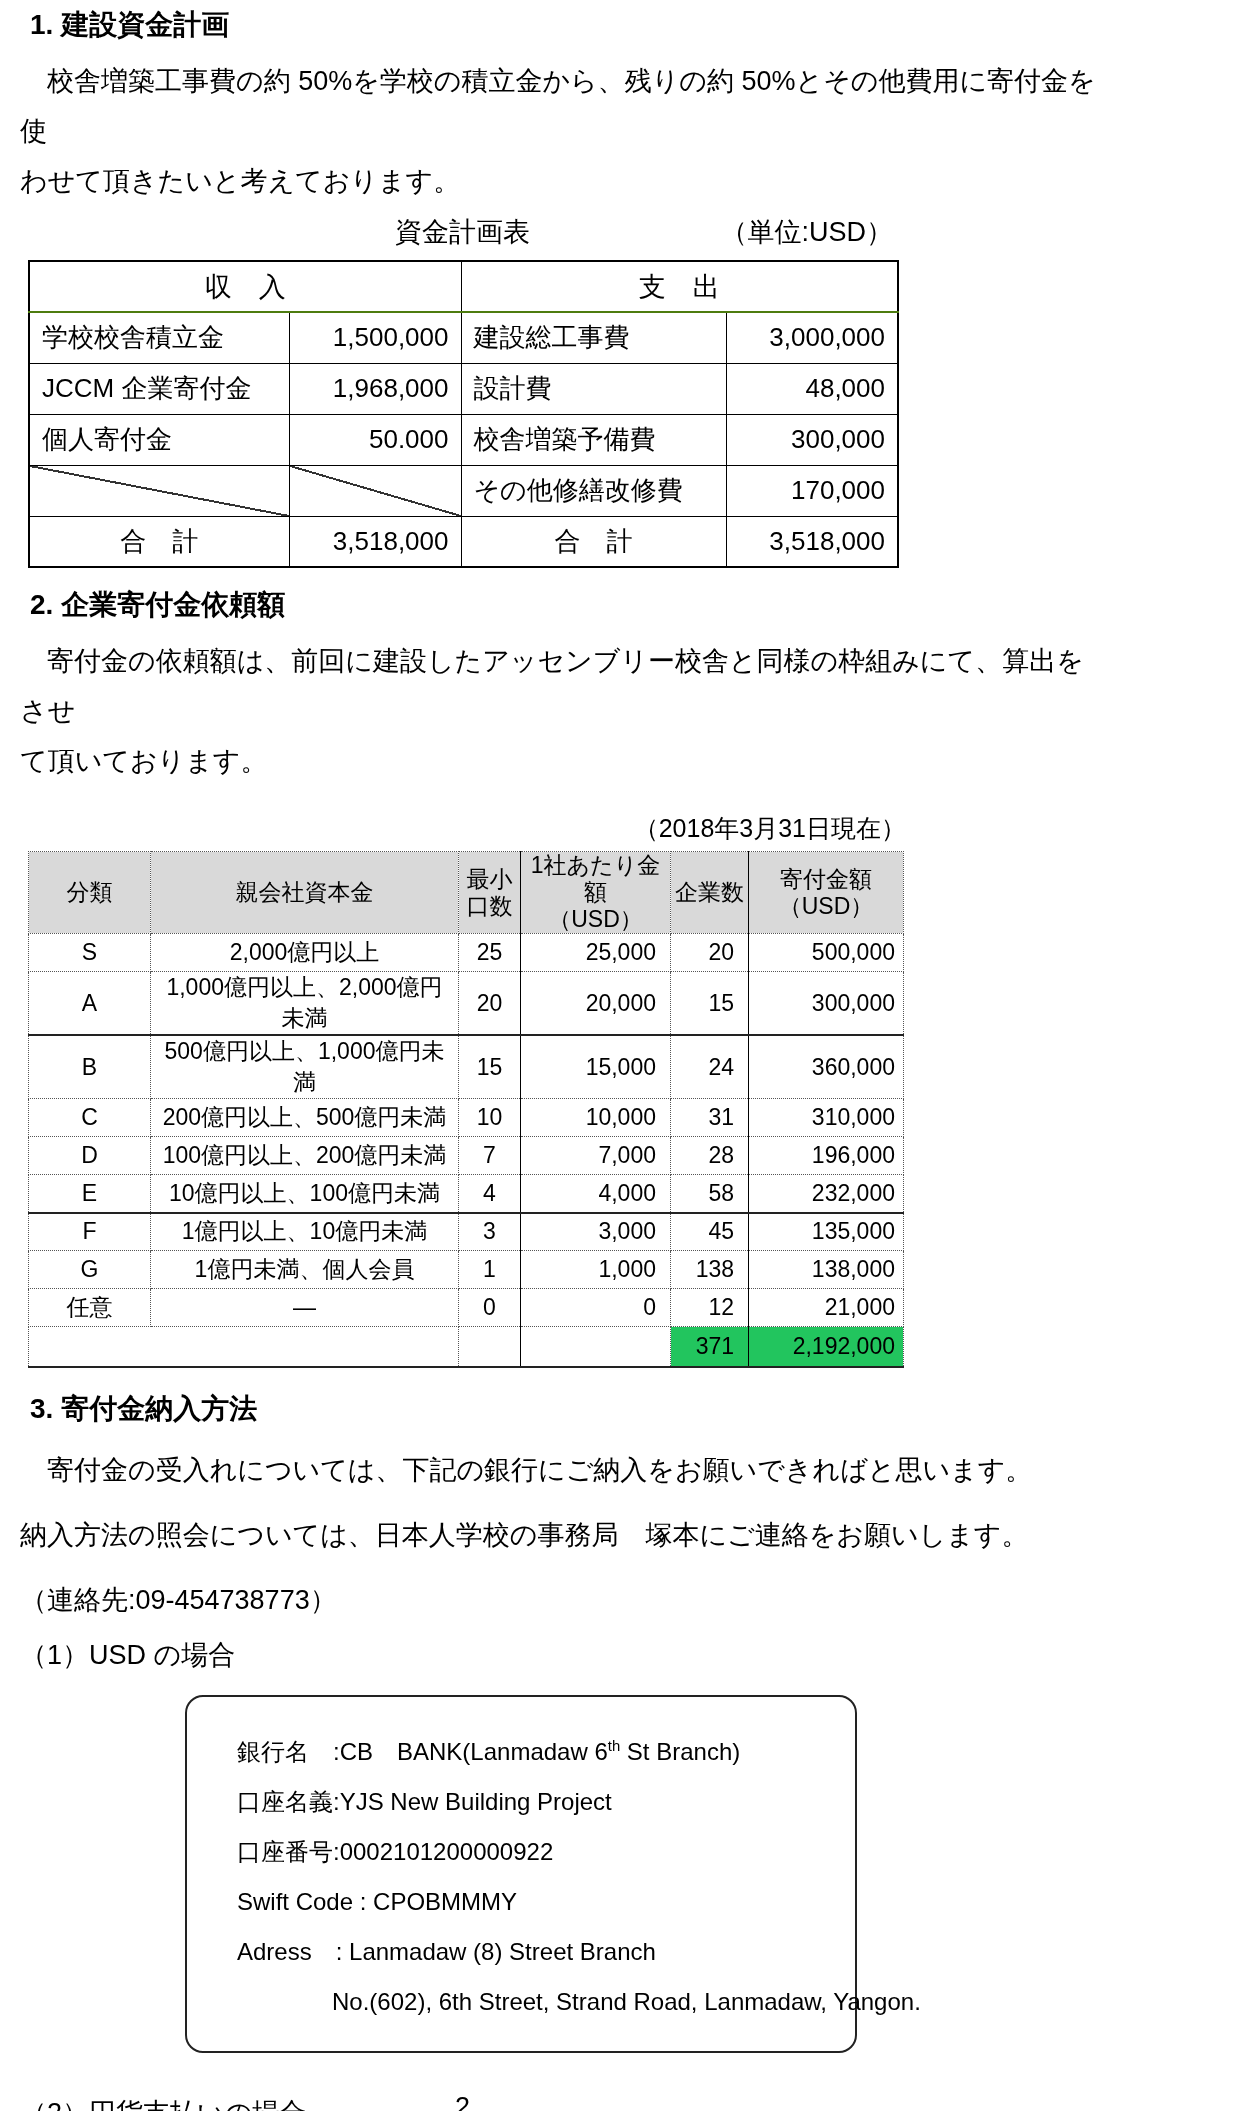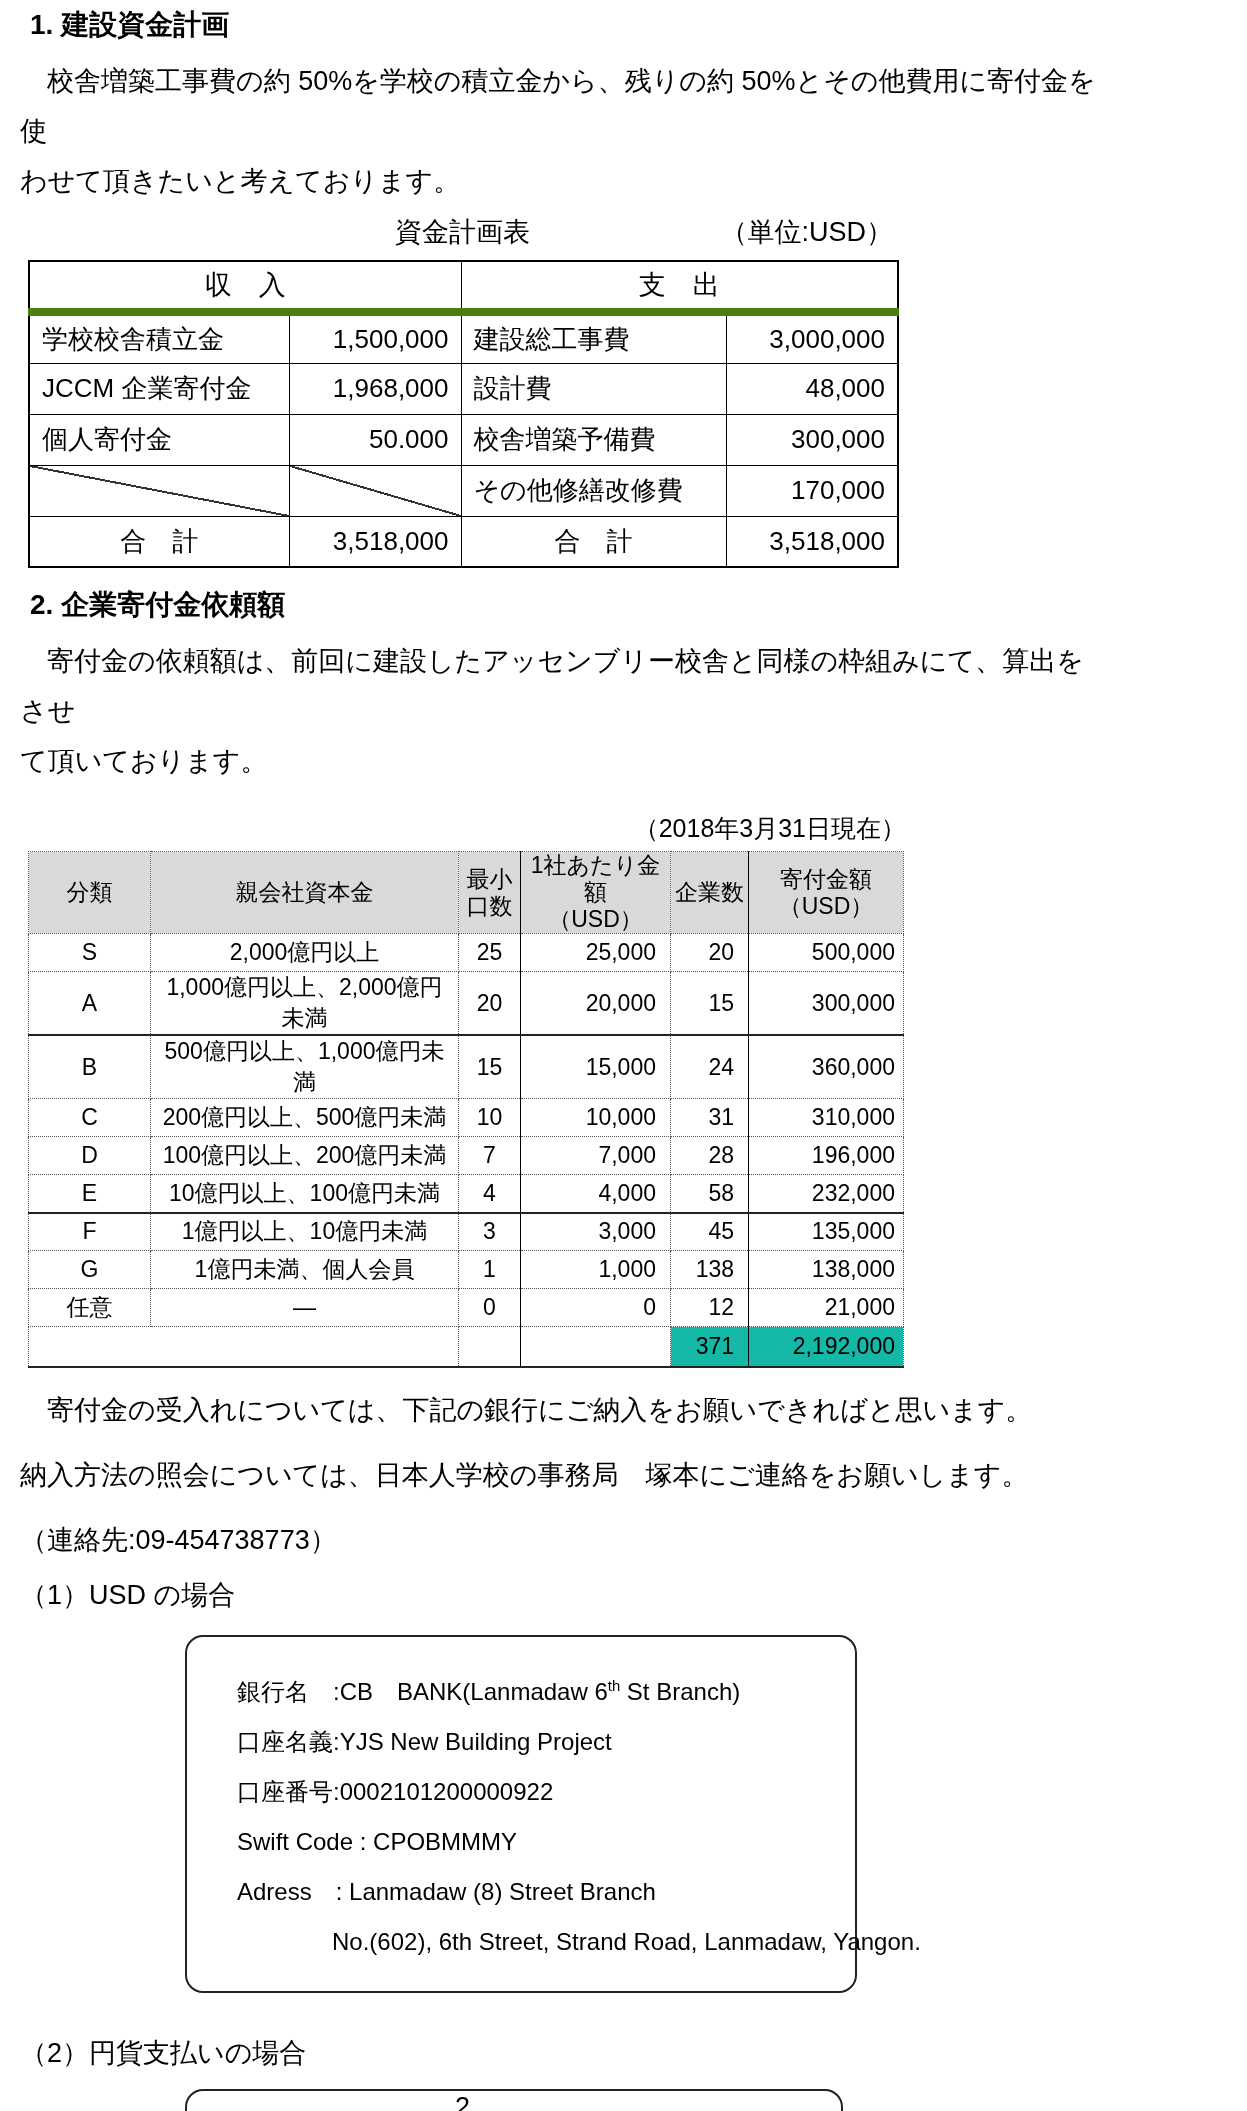--- a/index.html
+++ b/index.html
@@ -15,21 +15,21 @@
 
   
   .caption { position:relative; width:869px; margin:8px 0 0 28px; height:34px; font-size:27px; }
   .caption .cap-title { position:absolute; left:0; right:0; text-align:center; }
   .caption .cap-unit { position:absolute; right:4px; top:0; }
 
   
   table.t1 { border-collapse:collapse; table-layout:fixed; width:869px; margin:12px 0 0 28px;
              font-size:26px; border:2px solid #000; }
   .t1 th, .t1 td { border:1px solid #000; height:51px; padding:0 12px; overflow:hidden; }
-  .t1 th { border-bottom:8px solid #4d7c0f; font-weight:normal; font-size:27px; text-align:center; }
+  .t1 th { border-bottom:2px solid #4d7c0f; font-weight:normal; font-size:27px; text-align:center; }
   .t1 .lbl { text-align:left; }
   .t1 .amt { text-align:right;margin-left:36px; }
   .t1 .ctr { text-align:center; }
   .t1 .diagcell { padding:0; }
   .diag { width:100%; height:50px;
     background:linear-gradient(to top right,
       transparent calc(50% - 1px), #333 calc(50% - 1px),
       #333 calc(50% + 1px), transparent calc(50% + 1px)); }
 
   .asof { width:878px; margin:26px 0 0 28px; text-align:right; font-size:25px; }
@@ -39,21 +39,21 @@
              font-size:23px; border:1px dotted #444; }
   .t2 th, .t2 td { border:1px dotted #555; height:38px; padding:0 10px; overflow:hidden; }
   .t2 th { background:#d9d9d9; font-weight:normal; white-space:pre-line; height:58px;
            text-align:center; line-height:27px; padding:0 2px; }
   .t2 .c0,.t2 .c1,.t2 .c2 { text-align:center; }
   .t2 .c3,.t2 .c4 { text-align:right; padding-right:14px; }
   .t2 .c5 { text-align:right; padding-right:8px; }
   .t2 .sol-r { border-right:1px solid #000; }
   .t2 tr.sep th, .t2 tr.sep td { border-bottom:2px solid #222; }
   .t2 tr.last td { border-bottom:2px solid #222; height:40px; }
-  .t2 .hl { background:#14b8a6; }
+  .t2 .hl { background:#22c55e; }
 
   .case-label { font-size:27px; margin:4px 20px 0 20px; }
 
   
   .bankbox { border:2px solid #222; border-radius:18px; margin-left:185px; }
   .bankbox .bl { font-size:24px; line-height:50px; white-space:pre; }
   .box-usd { width:672px; margin-top:22px; padding:24px 14px 24px 50px; }
   .box-yen { width:658px; margin-top:18px; padding:20px 14px 22px 50px; }
   .addr2 { padding-left:95px; }
   .bl sup { font-size:0.62em; vertical-align:super; }
@@ -223,20 +223,21 @@
       <tr class="last">
         <td colspan="2"></td>
         <td class="sol-r"></td>
         <td></td>
         <td class="c4 sol-r hl">371</td>
         <td class="c5 hl">2,192,000</td>
       </tr>
     </tbody>
   </table>
 
+  <div class="sec" style="margin-top:22px;">3. 寄付金納入方法</div>
   <div class="para" style="line-height:65px; margin-top:10px;">　寄付金の受入れについては、下記の銀行にご納入をお願いできればと思います。
 納入方法の照会については、日本人学校の事務局　塚本にご連絡をお願いします。
 （連絡先:09-454738773）</div>
 
   <div class="case-label">（1）USD の場合</div>
 
   <div class="bankbox box-usd">
     <div class="bl"><span>銀行名　:CB　BANK(Lanmadaw 6</span><sup>th</sup><span> St Branch)</span></div>
     <div class="bl">口座名義:YJS New Building Project</div>
     <div class="bl">口座番号:0002101200000922</div>

